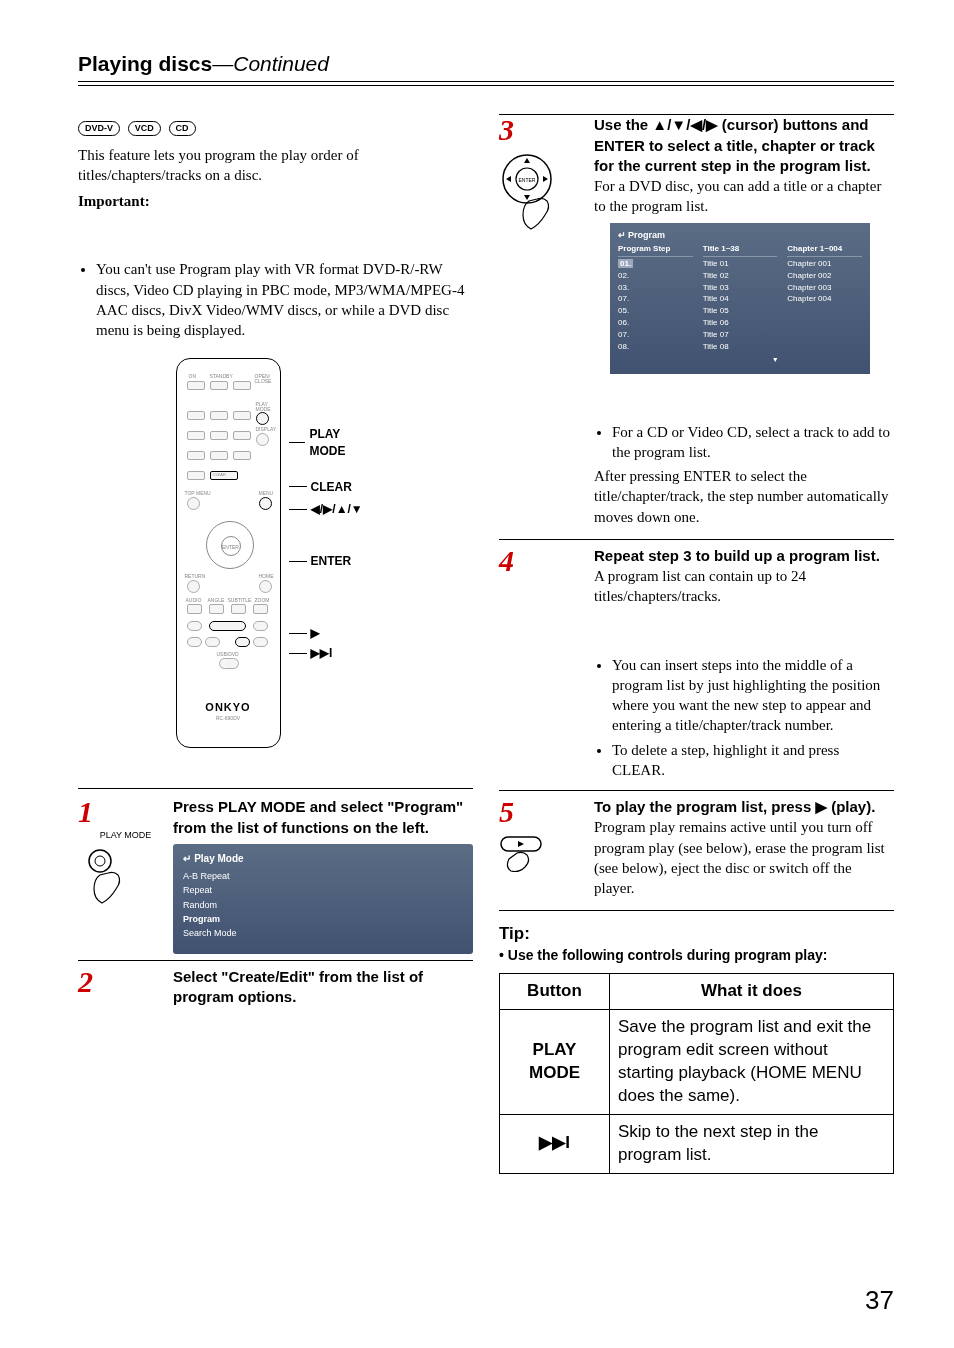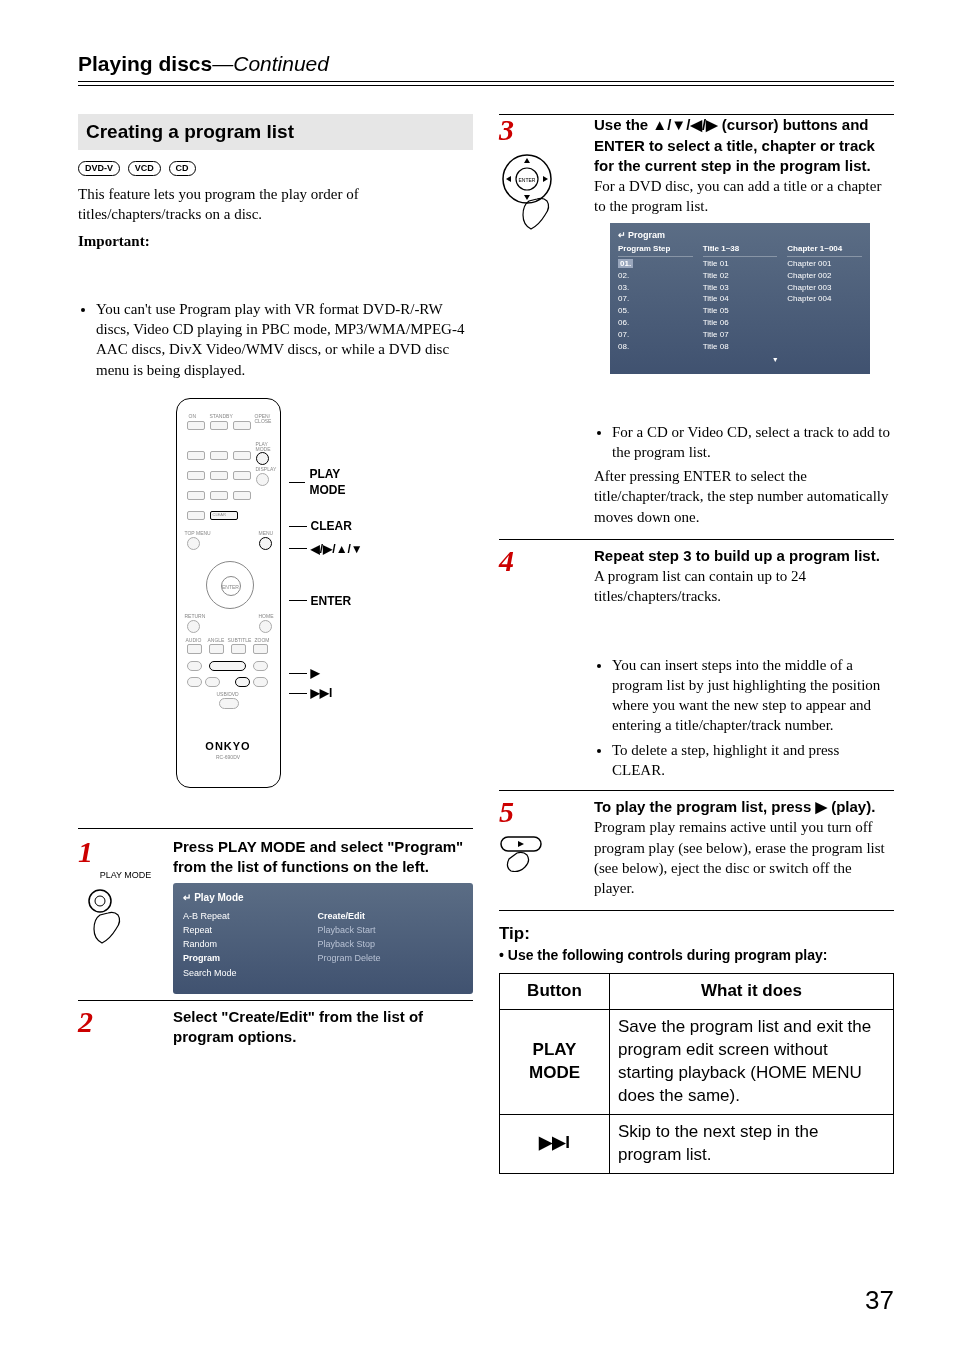--- a/index.html
+++ b/index.html
@@ -193,21 +193,20 @@
 <body>
 
 <div class="runhead">
   <span>Playing discs</span><span class="cont">—Continued</span>
 </div>
 <div class="thinrule"></div>
 
 <div class="columns">
 
   <div class="col">
-    <div class="section-head">Creating a program list</div>
 
     <div class="badges">
       <span class="badge">DVD-V</span>
       <span class="badge">VCD</span>
       <span class="badge">CD</span>
     </div>
 
     <p class="para">This feature lets you program the play order of titles/chapters/tracks on a disc.</p>
 
     <p class="para important">Important:</p>
@@ -328,26 +327,20 @@
         <div class="step-title">Press PLAY MODE and select "Program" from the list of functions on the left.</div>
         <div class="osd">
           <div class="hdr"><span>↵ </span><span>Play Mode</span></div>
           <div class="osd-cols">
             <div class="osd-col" style="flex:0.8">
               <div class="osd-item">A-B Repeat</div>
               <div class="osd-item">Repeat</div>
               <div class="osd-item">Random</div>
               <div class="osd-item sel">Program</div>
               <div class="osd-item">Search Mode</div>
-            </div>
-            <div class="osd-col">
-              <div class="osd-item sel">Create/Edit</div>
-              <div class="osd-item dim">Playback Start</div>
-              <div class="osd-item dim">Playback Stop</div>
-              <div class="osd-item dim">Program Delete</div>
             </div>
           </div>
         </div>
       </div>
     </div>
 
     <div class="step">
       <div class="step-num-col">
         <div class="step-num">2</div>
       </div>

